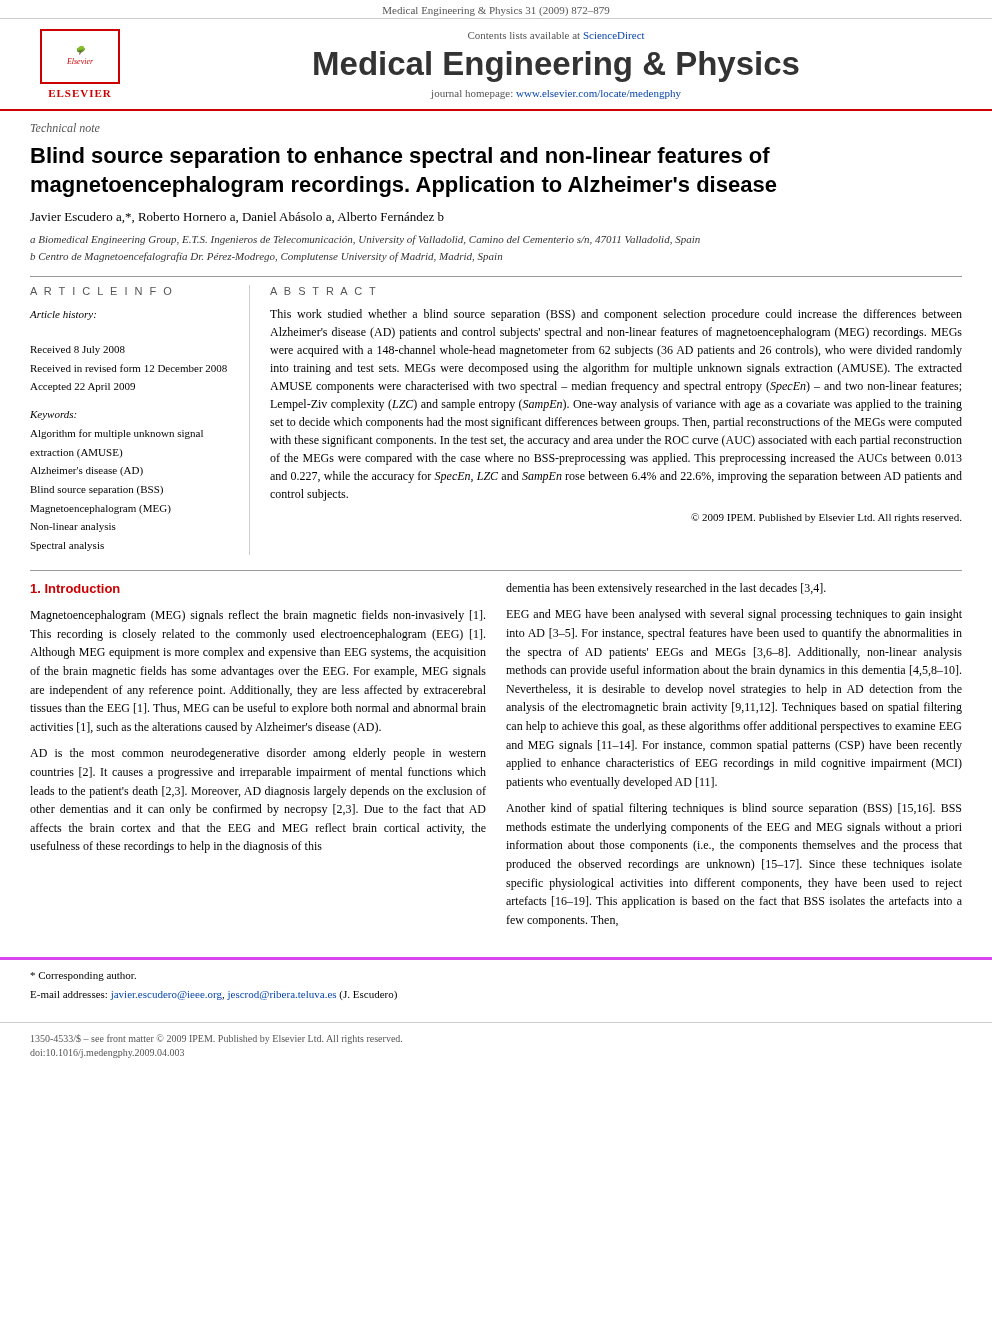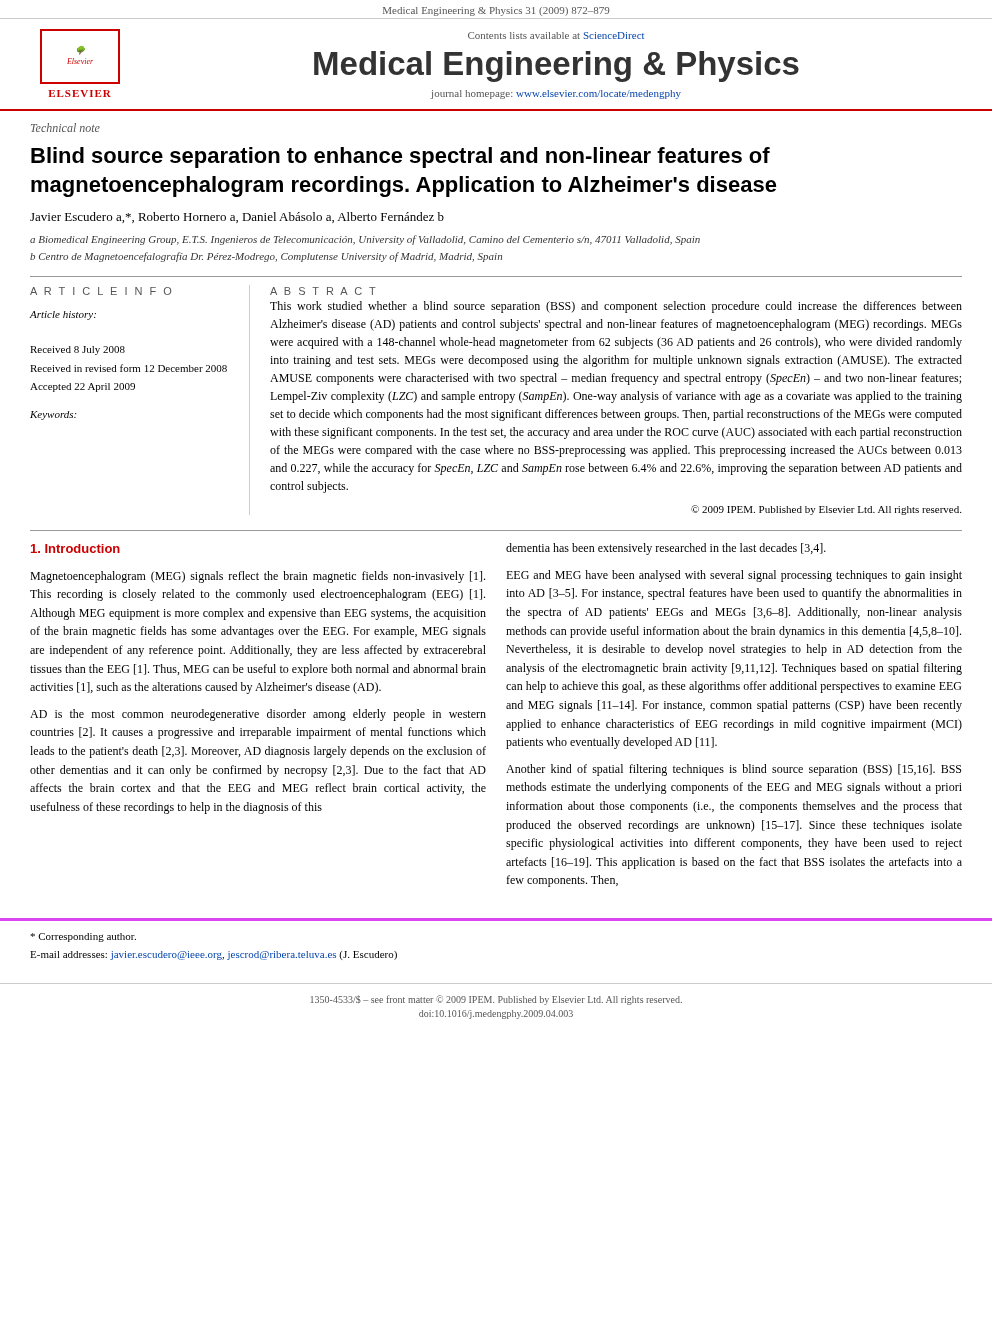--- a/index.html
+++ b/index.html
@@ -199,20 +199,21 @@
       line-height: 1.7;
       list-style: none;
     }
 
     
     .abstract-title {
       font-size: 11px;
       letter-spacing: 2px;
       color: #555;
       text-transform: uppercase;
+      margin-bottom: 8px;
       font-family: Arial, sans-serif;
     }
     .abstract-text {
       font-size: 12px;
       line-height: 1.5;
       text-align: justify;
     }
     .abstract-text em {
       font-style: italic;
     }
@@ -250,21 +251,20 @@
       text-align: justify;
     }
 
     
     .page-footer {
       margin-top: 20px;
       padding: 10px 30px;
       border-top: 1px solid #ccc;
       font-size: 10px;
       color: #555;
-      text-align: center;
     }
     .footer-line {
       margin-bottom: 3px;
     }
 
     
     .footnote-section {
       padding: 8px 30px 0 30px;
       border-top: 3px solid #d946ef;
       font-size: 11px;
@@ -331,20 +331,28 @@
     <div class="article-info-col">
       <div class="info-section-title">A R T I C L E   I N F O</div>
       <div class="article-history">
         <div class="article-history-title">Article history:</div>
         <div>Received 8 July 2008</div>
         <div>Received in revised form 12 December 2008</div>
         <div>Accepted 22 April 2009</div>
       </div>
       <div class="keywords-section">
         <div class="keywords-title">Keywords:</div>
+        <ul class="keywords-list">
+          <li>Algorithm for multiple unknown signal extraction (AMUSE)</li>
+          <li>Alzheimer's disease (AD)</li>
+          <li>Blind source separation (BSS)</li>
+          <li>Magnetoencephalogram (MEG)</li>
+          <li>Non-linear analysis</li>
+          <li>Spectral analysis</li>
+        </ul>
       </div>
     </div>
 
     <div class="abstract-col">
       <div class="abstract-title">A B S T R A C T</div>
       <div class="abstract-text">
         This work studied whether a blind source separation (BSS) and component selection procedure could increase the differences between Alzheimer's disease (AD) patients and control subjects' spectral and non-linear features of magnetoencephalogram (MEG) recordings. MEGs were acquired with a 148-channel whole-head magnetometer from 62 subjects (36 AD patients and 26 controls), who were divided randomly into training and test sets. MEGs were decomposed using the algorithm for multiple unknown signals extraction (AMUSE). The extracted AMUSE components were characterised with two spectral – median frequency and spectral entropy (<em>SpecEn</em>) – and two non-linear features; Lempel-Ziv complexity (<em>LZC</em>) and sample entropy (<em>SampEn</em>). One-way analysis of variance with age as a covariate was applied to the training set to decide which components had the most significant differences between groups. Then, partial reconstructions of the MEGs were computed with these significant components. In the test set, the accuracy and area under the ROC curve (AUC) associated with each partial reconstruction of the MEGs were compared with the case where no BSS-preprocessing was applied. This preprocessing increased the AUCs between 0.013 and 0.227, while the accuracy for <em>SpecEn</em>, <em>LZC</em> and <em>SampEn</em> rose between 6.4% and 22.6%, improving the separation between AD patients and control subjects.
       </div>
       <div class="abstract-copyright">© 2009 IPEM. Published by Elsevier Ltd. All rights reserved.</div>
     </div>

